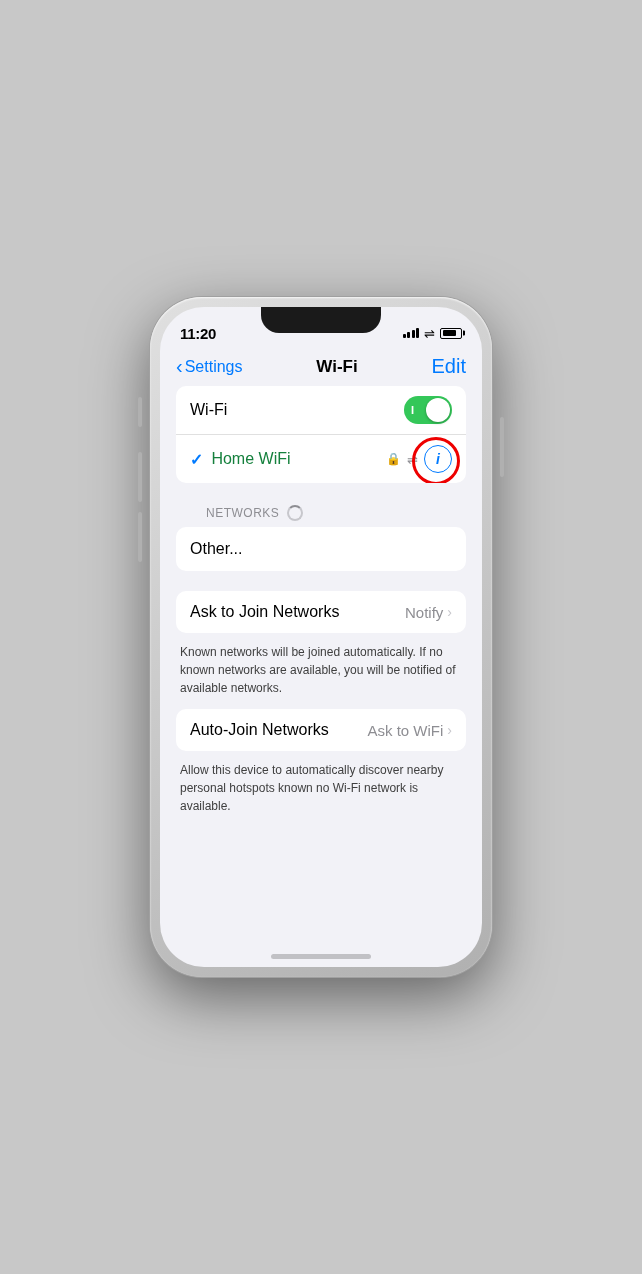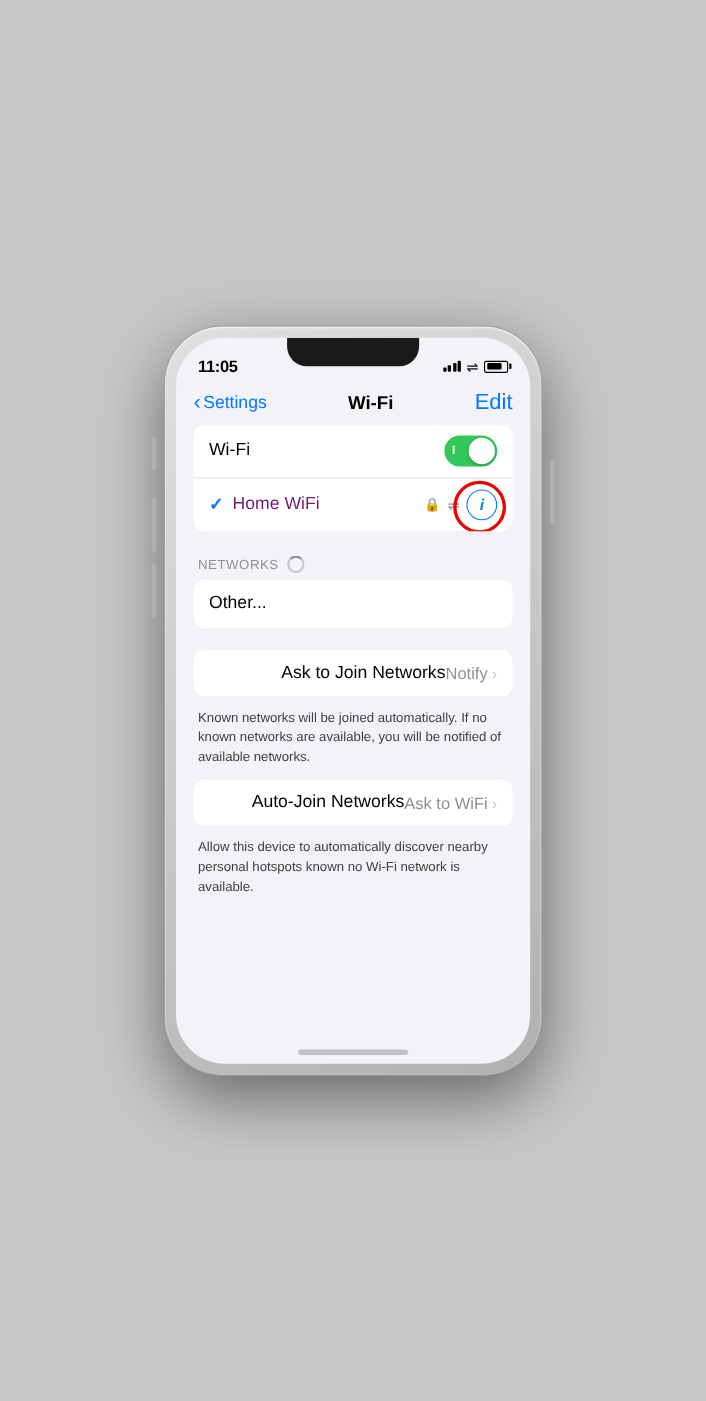--- a/index.html
+++ b/index.html
@@ -258,20 +258,21 @@
       border-radius: 50%;
       z-index: 1;
     }
 
     
     .section-header {
       display: flex;
       align-items: center;
       gap: 8px;
       padding: 14px 4px 6px;
+      margin-left: 26px;
     }
 
     .section-header-text {
       font-size: 12px;
       font-weight: 400;
       color: #8e8e93;
       letter-spacing: 0.5px;
       text-transform: uppercase;
     }
 
@@ -286,21 +287,21 @@
     }
 
     @keyframes spin {
       to { transform: rotate(360deg); }
     }
 
     
     .option-row {
       display: flex;
       align-items: center;
-      justify-content: flex-end;
+      justify-content: space-between;
       padding: 12px 14px;
       background: #fff;
       border-radius: 10px;
       margin-bottom: 4px;
       cursor: pointer;
     }
 
     .option-row-label {
       font-size: 16px;
       color: #000;
@@ -388,21 +389,21 @@
   <div class="side-button-right"></div>
   <div class="side-button-left-top"></div>
   <div class="side-button-left-mid1"></div>
   <div class="side-button-left-mid2"></div>
 
   <div class="phone-inner">
 
     <div class="notch"></div>
 
     <div class="status-bar">
-      <span class="status-time">11:05</span>
+      <span class="status-time">11:20</span>
       <div class="status-icons">
         <div class="signal-bars">
           <div class="signal-bar" style="height:4px"></div>
           <div class="signal-bar" style="height:6px"></div>
           <div class="signal-bar" style="height:8px"></div>
           <div class="signal-bar" style="height:10px"></div>
         </div>
         <span class="wifi-icon">⇌</span>
         <div class="battery-icon">
           <div class="battery-fill"></div>
@@ -427,21 +428,21 @@
           <span class="row-label">Wi-Fi</span>
           <div class="toggle">
             <span class="toggle-label">I</span>
             <div class="toggle-knob"></div>
           </div>
         </div>
 
         <div class="settings-row">
           <div class="row-label-with-check">
             <span class="check-mark">✓</span>
-            <span style="font-size:16px; color:#701a75;">Home WiFi</span>
+            <span style="font-size:16px; color:#15803d;">Home WiFi</span>
           </div>
           <div class="wifi-row-icons">
             <span class="lock-icon">🔒</span>
             <span style="font-size:13px; color:#8e8e93;">⇌</span>
             <div style="position:relative;">
               <div class="red-circle-highlight"></div>
               <div class="info-button">
                 <span style="font-style:italic;">i</span>
               </div>
             </div>

